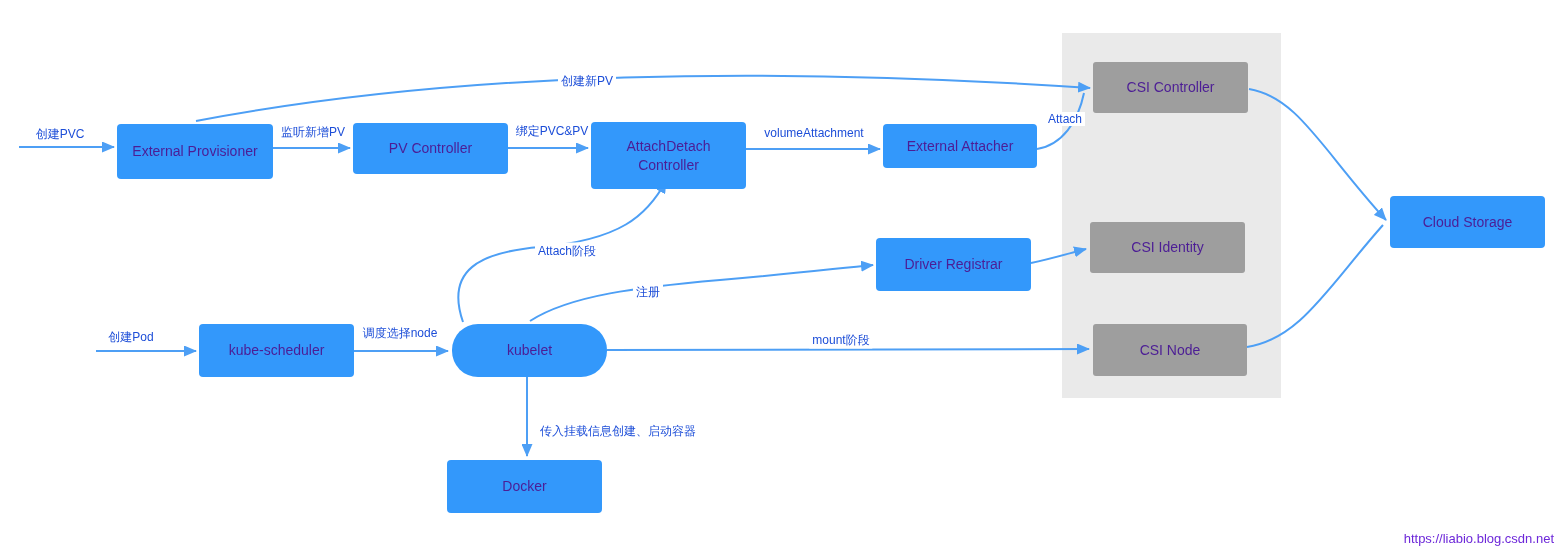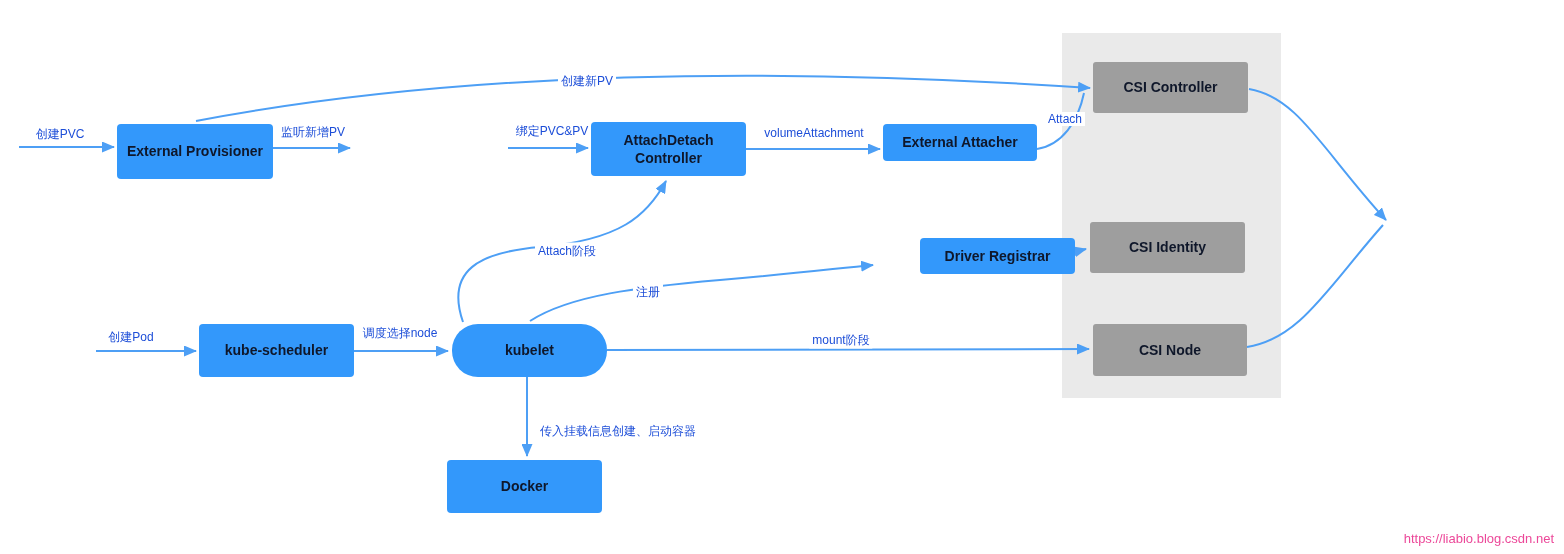--- a/index.html
+++ b/index.html
@@ -12,21 +12,21 @@
   }
   #edges { position:absolute; left:0; top:0; z-index:2; }
   .panel {
     position:absolute;
     background:#eaeaea;
     z-index:1;
   }
   .node {
     position:absolute;
     display:flex; align-items:center; justify-content:center;
-    color:#0f172a; font-weight:bold; font-size:14px;
+    color:#4c1d95; font-weight:normal; font-size:14px;
     text-align:center; line-height:1.3;
     border-radius:4px;
     z-index:3;
     padding:0 8px; box-sizing:border-box;
   }
   .node.blue { background:#3398fb; }
   .node.gray { background:#9e9e9e; border-radius:3px; }
   .elabel {
     position:absolute;
     font-size:12px; color:#1d4ed8;
@@ -35,21 +35,21 @@
     white-space:nowrap;
     transform:translate(-50%,-50%);
     z-index:4;
   }
   .elabel.left { transform:translate(0,-50%); }
   .elabel.no-bg { background:transparent; }
   .watermark {
     position:absolute;
     right:10px; bottom:8px;
     font-size:13px;
-    color:#ec4899;
+    color:#6d28d9;
     z-index:5;
   }
 </style>
 </head>
 <body>
 
 <div id="canvas">
 
   <div class="panel" style="left:1062px; top:33px; width:219px; height:365px;"></div>
 
@@ -72,26 +72,28 @@
       <path d="M 353 351 L 448 351" marker-end="url(#arrowhead)"></path>
       <path d="M 607 350 L 1089 349" marker-end="url(#arrowhead)"></path>
       <path d="M 527 377 L 527 456" marker-end="url(#arrowhead)"></path>
       <path d="M 1031 263 C 1055 258 1070 253 1086 249" marker-end="url(#arrowhead)"></path>
       <path d="M 1249 89 C 1298 97 1322 150 1386 220" marker-end="url(#arrowhead)"></path>
       <path d="M 1247 347 C 1300 339 1328 287 1383 225"></path>
     </g>
   </svg>
 
   <div class="node blue" style="left:117px; top:124px; width:156px; height:55px;">External Provisioner</div>
-  <div class="node blue" style="left:591px; top:122px; width:155px; height:54px;">AttachDetach Controller</div>
-  <div class="node blue" style="left:883px; top:124px; width:154px; height:37px;">External Attacher</div>
-  <div class="node blue" style="left:876px; top:238px; width:155px; height:36px;margin-left:44px;">Driver Registrar</div>
+  <div class="node blue" style="left:353px; top:123px; width:155px; height:51px;">PV Controller</div>
+  <div class="node blue" style="left:591px; top:122px; width:155px; height:67px;">AttachDetach Controller</div>
+  <div class="node blue" style="left:883px; top:124px; width:154px; height:44px;">External Attacher</div>
+  <div class="node blue" style="left:876px; top:238px; width:155px; height:53px;">Driver Registrar</div>
   <div class="node blue" style="left:199px; top:324px; width:155px; height:53px;">kube-scheduler</div>
   <div class="node blue" style="left:452px; top:324px; width:155px; height:53px;border-radius:26px;">kubelet</div>
   <div class="node blue" style="left:447px; top:460px; width:155px; height:53px;">Docker</div>
+  <div class="node blue" style="left:1390px; top:196px; width:155px; height:52px;">Cloud Storage</div>
 
   <div class="node gray" style="left:1093px; top:62px; width:155px; height:51px;">CSI Controller</div>
   <div class="node gray" style="left:1090px; top:222px; width:155px; height:51px;">CSI Identity</div>
   <div class="node gray" style="left:1093px; top:324px; width:154px; height:52px;">CSI Node</div>
 
   <div class="elabel no-bg" style="left:60px; top:134px;">创建PVC</div>
   <div class="elabel no-bg" style="left:313px; top:132px;">监听新增PV</div>
   <div class="elabel no-bg" style="left:552px; top:131px;">绑定PVC&amp;PV</div>
   <div class="elabel no-bg" style="left:814px; top:133px;">volumeAttachment</div>
   <div class="elabel" style="left:587px; top:81px;">创建新PV</div>

